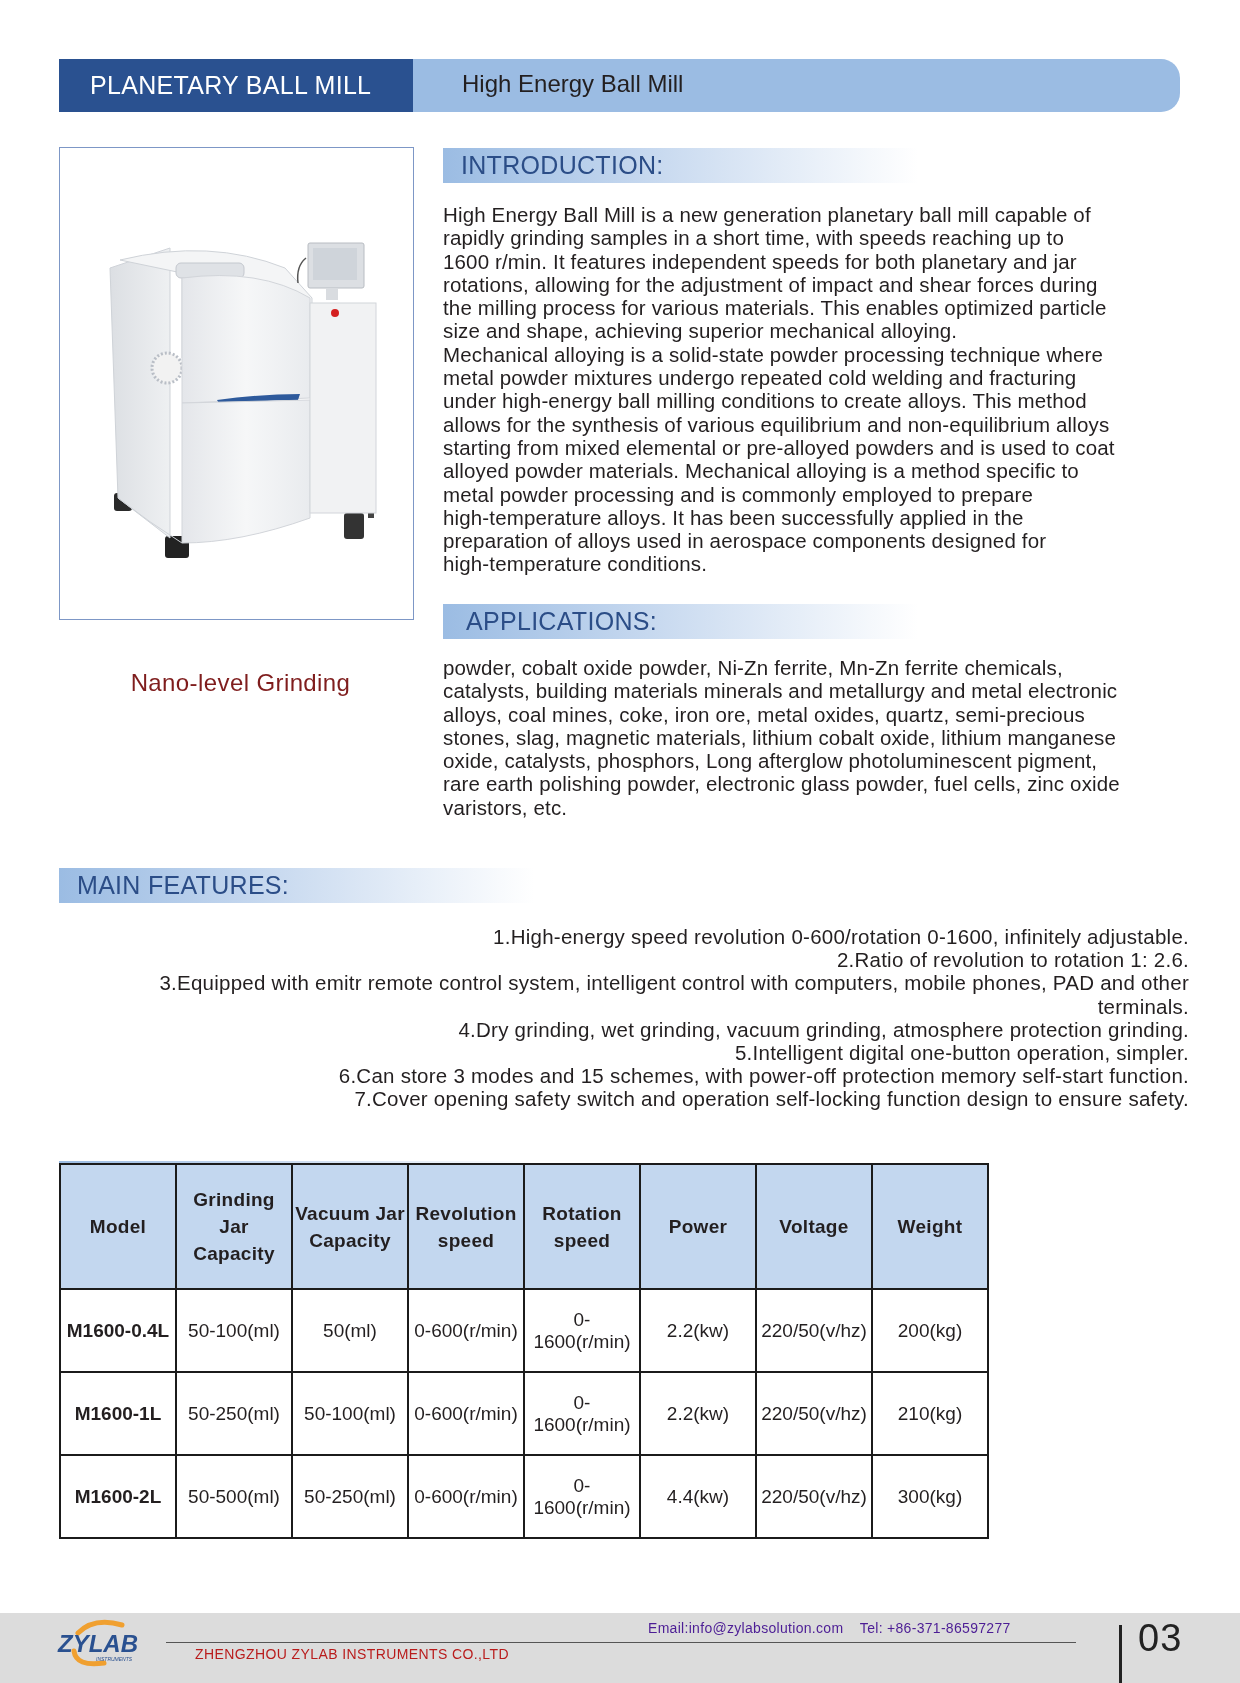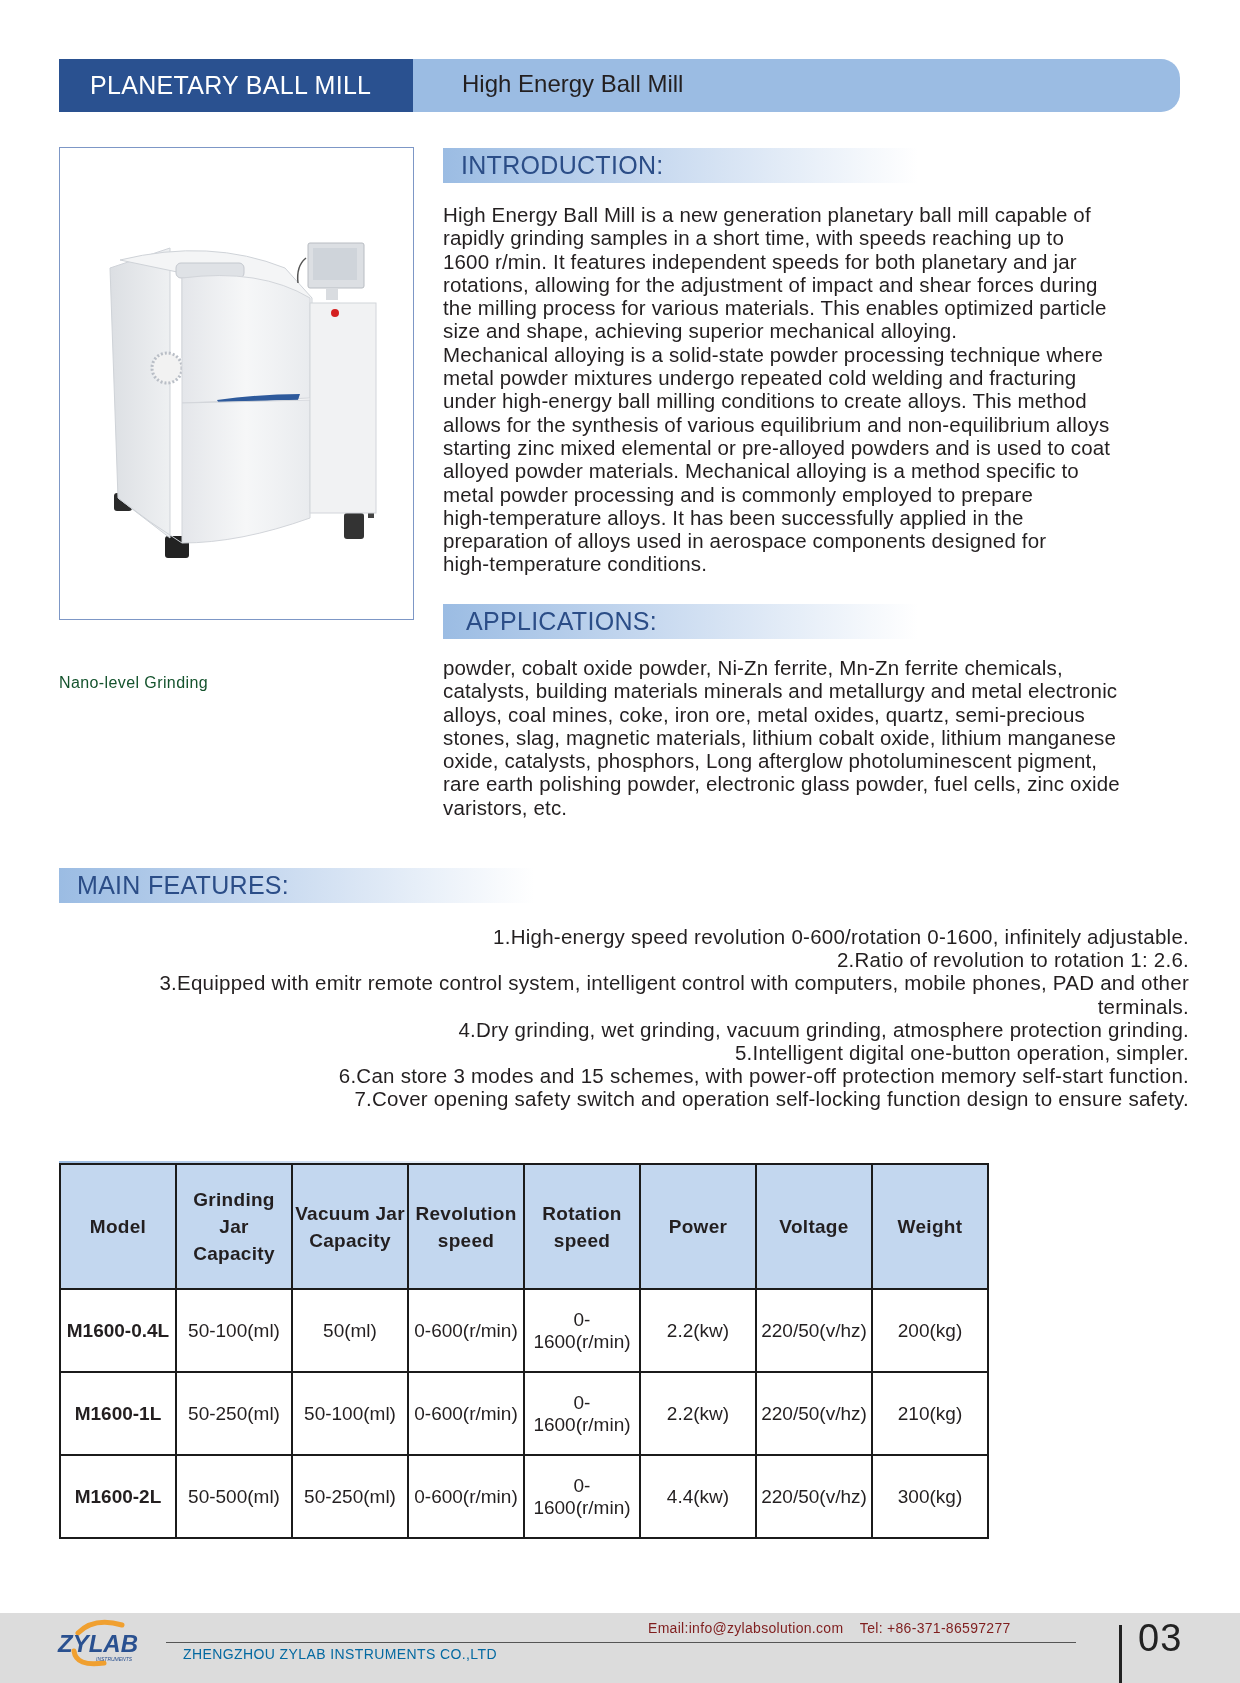--- a/index.html
+++ b/index.html
@@ -7,21 +7,21 @@
   body { position: relative; font-family: "Liberation Sans", "DejaVu Sans", sans-serif; color: #231f20; }
 
   
   .hdr { position: absolute; left: 59px; top: 59px; width: 1121px; height: 53px; background: #9bbce3; border-radius: 19px; }
   .hdr-left { position: absolute; left: 0; top: 0; width: 354px; height: 53px; background: #2a5190; color: #fff;
               font-size: 25px; line-height: 53px; padding-left: 31px; letter-spacing: 0.3px; }
   .hdr-right { position: absolute; left: 403px; top: 0; height: 53px; line-height: 50px; font-size: 24px; color: #231f20; }
 
   
   .img-box { position: absolute; left: 59px; top: 147px; width: 355px; height: 473px; border: 1px solid #7d97c6; background: #fff; overflow: hidden; }
-  .caption { position: absolute; left: 59px; top: 668px; width: 363px; text-align: left; color: #14532d; font-size: 16px; line-height: 29px; letter-spacing: 0.4px; }
+  .caption { position: absolute; left: 59px; top: 668px; width: 363px; text-align: center; color: #7f1d1d; font-size: 24px; line-height: 29px; letter-spacing: 0.4px; }
 
   
   .sec { position: absolute; height: 35px; background: linear-gradient(to right, #9bbce3 0%, #c3d6ee 40%, #ffffff 100%); color: #2b4d87; font-size: 25px; line-height: 35px; padding-left: 18px; letter-spacing: 0.3px; }
   .sec-intro { left: 443px; top: 148px; width: 475px; }
   .sec-app { left: 443px; top: 604px; width: 475px; padding-left: 23px; }
   .sec-feat { left: 59px; top: 868px; width: 475px; }
   .sec-tech { left: 59px; top: 1140px; width: 475px; margin-top: 21px; }
 
   .para { position: absolute; font-size: 20.5px; line-height: 23.3px; color: #231f20; letter-spacing: 0.15px; }
   .intro { left: 443px; top: 203px; width: 750px; }
@@ -35,22 +35,22 @@
   table.tech { position: absolute; left: 59px; top: 1163px; width: 930px; border-collapse: collapse; table-layout: fixed; }
   table.tech th, table.tech td { border: 2px solid #1b1b1b; text-align: center; vertical-align: middle; font-size: 19px; }
   table.tech th { background: #c3d7ef; height: 125px; font-weight: bold; line-height: 27px; letter-spacing: 0.3px; }
   table.tech td { height: 83px; background: #fff; }
   table.tech td.model { font-weight: bold; }
 
   
   .footer { position: absolute; left: 0; top: 1613px; width: 1240px; height: 70px; background: #dcdcdc; }
   .logo { position: absolute; left: 56px; top: 6px; width: 96px; height: 52px; }
   .footer-rule { position: absolute; left: 166px; top: 29px; width: 910px; height: 1px; background: #555; }
-  .contact { position: absolute; left: 648px; top: 7px; font-size: 14px; color: #7f1d1d; letter-spacing: 0.3px; }
-  .company { position: absolute; left: 183px; top: 33px; font-size: 14px; color: #0369a1; letter-spacing: 0.4px; }
+  .contact { position: absolute; left: 648px; top: 7px; font-size: 14px; color: #4c1d95; letter-spacing: 0.3px; }
+  .company { position: absolute; left: 195px; top: 33px; font-size: 14px; color: #b91c1c; letter-spacing: 0.4px; }
   .page-bar { position: absolute; left: 1119px; top: 12px; width: 3px; height: 58px; background: #222; }
   .page-num { position: absolute; left: 1138px; top: 4px; font-size: 38px; color: #222; letter-spacing: 1px; }
 </style>
 </head>
 <body>
 
 <div class="hdr">
   <div class="hdr-left">PLANETARY BALL MILL</div>
   <div class="hdr-right">High Energy Ball Mill</div>
 </div>
@@ -111,21 +111,21 @@
   <span class="line">High Energy Ball Mill is a new generation planetary ball mill capable of</span>
   <span class="line">rapidly grinding samples in a short time, with speeds reaching up to</span>
   <span class="line">1600 r/min. It features independent speeds for both planetary and jar</span>
   <span class="line">rotations, allowing for the adjustment of impact and shear forces during</span>
   <span class="line">the milling process for various materials. This enables optimized particle</span>
   <span class="line">size and shape, achieving superior mechanical alloying.</span>
   <span class="line">Mechanical alloying is a solid-state powder processing technique where</span>
   <span class="line">metal powder mixtures undergo repeated cold welding and fracturing</span>
   <span class="line">under high-energy ball milling conditions to create alloys. This method</span>
   <span class="line">allows for the synthesis of various equilibrium and non-equilibrium alloys</span>
-  <span class="line">starting zinc mixed elemental or pre-alloyed powders and is used to coat</span>
+  <span class="line">starting from mixed elemental or pre-alloyed powders and is used to coat</span>
   <span class="line">alloyed powder materials. Mechanical alloying is a method specific to</span>
   <span class="line">metal powder processing and is commonly employed to prepare</span>
   <span class="line">high-temperature alloys. It has been successfully applied in the</span>
   <span class="line">preparation of alloys used in aerospace components designed for</span>
   <span class="line">high-temperature conditions.</span>
 </div>
 
 <div class="sec sec-app">APPLICATIONS:</div>
 <div class="para apps">
   <span class="line">powder, cobalt oxide powder, Ni-Zn ferrite, Mn-Zn ferrite chemicals,</span>

